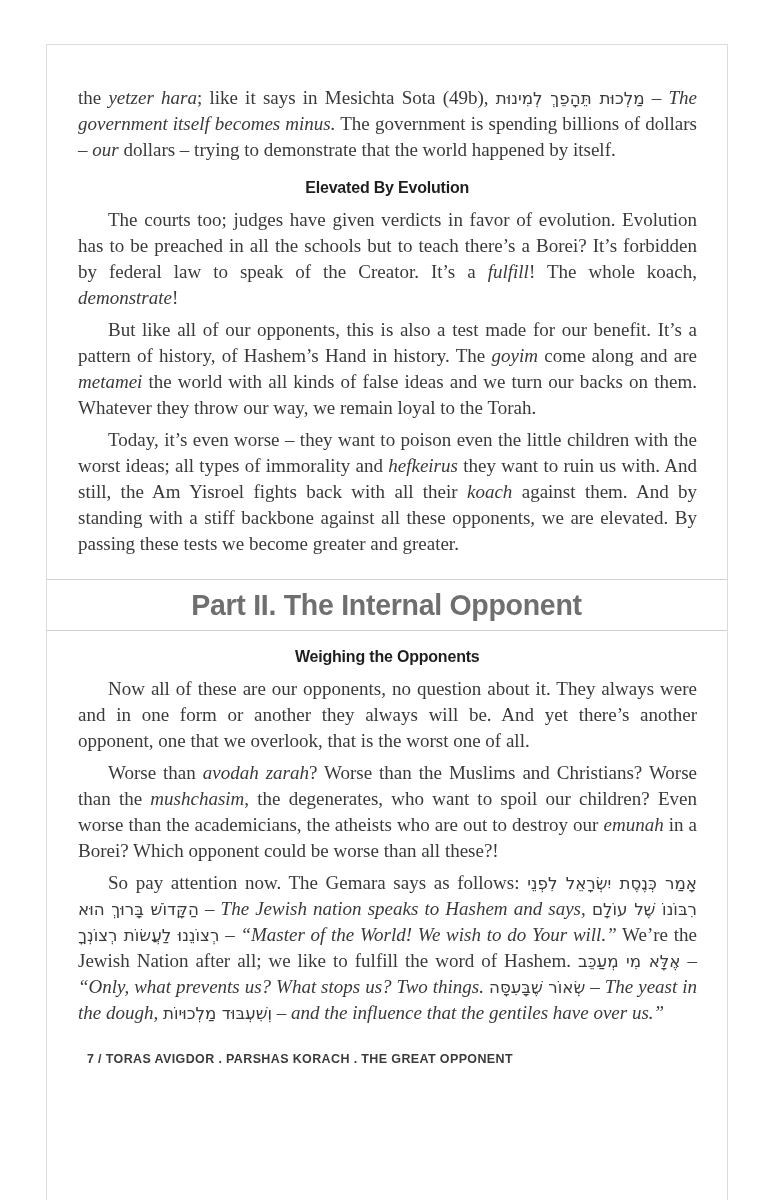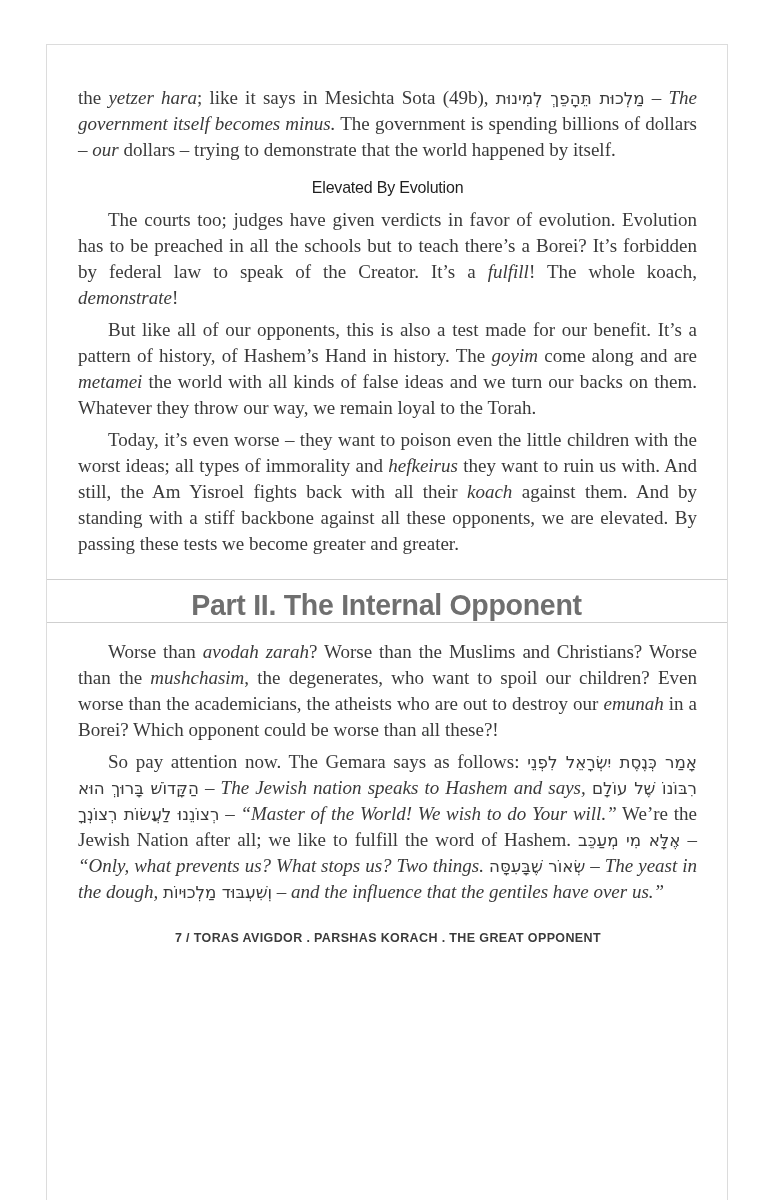--- a/index.html
+++ b/index.html
@@ -41,52 +41,52 @@
   .heb {
     font-family: "DejaVu Sans", sans-serif;
     font-size: 0.88em;
     unicode-bidi: isolate;
     direction: rtl;
   }
   h2.section-heading {
     margin: 15px 0 9px 0;
     text-align: center;
     font-family: "Liberation Sans", sans-serif;
-    font-weight: 400;
+    font-weight: 700;
     font-size: 17px;
     line-height: 20px;
     color: #1e1e1e;
     letter-spacing: -0.2px;
   }
   h2.section-heading > span {
     display: inline-block;
     transform: scaleX(0.94);
     transform-origin: center;
   }
   .part-banner {
     margin: 22px -30px 16px -31px;
     border-top: 1px solid #cfcfcf;
     border-bottom: 1px solid #cfcfcf;
     text-align: center;
-    padding: 8px 0 0 0;
+    padding: 8px 0 8px 0;
   }
   .part-banner-title {
     display: inline-block;
     font-family: "Liberation Sans", sans-serif;
     font-weight: 700;
     font-size: 30px;
     line-height: 33px;
     color: #6f6f6f;
     letter-spacing: -0.3px;
     transform: scaleX(0.95);
     transform-origin: center;
   }
   .footer {
     margin-top: 18px;
-    text-align: center;
+    text-align: left;
   }
   .footer-text {
     display: inline-block;
     font-family: "Liberation Sans", sans-serif;
     font-weight: 700;
     font-size: 13px;
     line-height: 16px;
     color: #3b3b3b;
     letter-spacing: 0.4px;
     transform: scaleX(0.96);
@@ -108,21 +108,25 @@
     <p class="para"><span>The courts too; judges have given verdicts in favor of evolution. Evolution has to be preached in all the schools but to teach there’s a Borei? It’s forbidden by federal law to speak of the Creator. It’s a </span><span class="it">fulfill</span><span>! The whole koach, </span><span class="it">demonstrate</span><span>!</span></p>
 
     <p class="para"><span>But like all of our opponents, this is also a test made for our benefit. It’s a pattern of history, of Hashem’s Hand in history. The </span><span class="it">goyim</span><span> come along and are </span><span class="it">metamei</span><span> the world with all kinds of false ideas and we turn our backs on them. Whatever they throw our way, we remain loyal to the Torah.</span></p>
 
     <p class="para"><span>Today, it’s even worse – they want to poison even the little children with the worst ideas; all types of immorality and </span><span class="it">hefkeirus</span><span> they want to ruin us with. And still, the Am Yisroel fights back with all their </span><span class="it">koach</span><span> against them. And by standing with a stiff backbone against all these opponents, we are elevated. By passing these tests we become greater and greater.</span></p>
 
     <div class="part-banner">
       <span class="part-banner-title">Part II. The Internal Opponent</span>
     </div>
 
+    <h2 class="section-heading">
+      <span>Weighing the Opponents</span>
+    </h2>
 
+    <p class="para"><span>Now all of these are our opponents, no question about it. They always were and in one form or another they always will be. And yet there’s another opponent, one that we overlook, that is the worst one of all.</span></p>
 
     <p class="para"><span>Worse than </span><span class="it">avodah zarah</span><span>? Worse than the Muslims and Christians? Worse than the </span><span class="it">mushchasim</span><span>, the degenerates, who want to spoil our children? Even worse than the academicians, the atheists who are out to destroy our </span><span class="it">emunah</span><span> in a Borei? Which opponent could be worse than all these?!</span></p>
 
     <p class="para"><span>So pay attention now. The Gemara says as follows: </span><span class="heb" dir="rtl">אָמַר כְּנֶסֶת יִשְׂרָאֵל לִפְנֵי הַקָּדוֹשׁ בָּרוּךְ הוּא</span><span> – </span><span class="it">The Jewish nation speaks to Hashem and says,</span><span> </span><span class="heb" dir="rtl">רִבּוֹנוֹ שֶׁל עוֹלָם רְצוֹנֵנוּ לַעֲשׂוֹת רְצוֹנְךָ</span><span> – </span><span class="it">“Master of the World! We wish to do Your will.”</span><span> We’re the Jewish Nation after all; we like to fulfill the word of Hashem. </span><span class="heb" dir="rtl">אֶלָּא מִי מְעַכֵּב</span><span> – </span><span class="it">“Only, what prevents us? What stops us? Two things.</span><span> </span><span class="heb" dir="rtl">שְׂאוֹר שֶׁבָּעִסָּה</span><span> – </span><span class="it">The yeast in the dough,</span><span> </span><span class="heb" dir="rtl">וְשִׁעְבּוּד מַלְכוּיוֹת</span><span> – </span><span class="it">and the influence that the gentiles have over us.”</span></p>
 
     <div class="footer">
       <span class="footer-text">7 / TORAS AVIGDOR . PARSHAS KORACH . THE GREAT OPPONENT</span>
     </div>
 
   </div>

